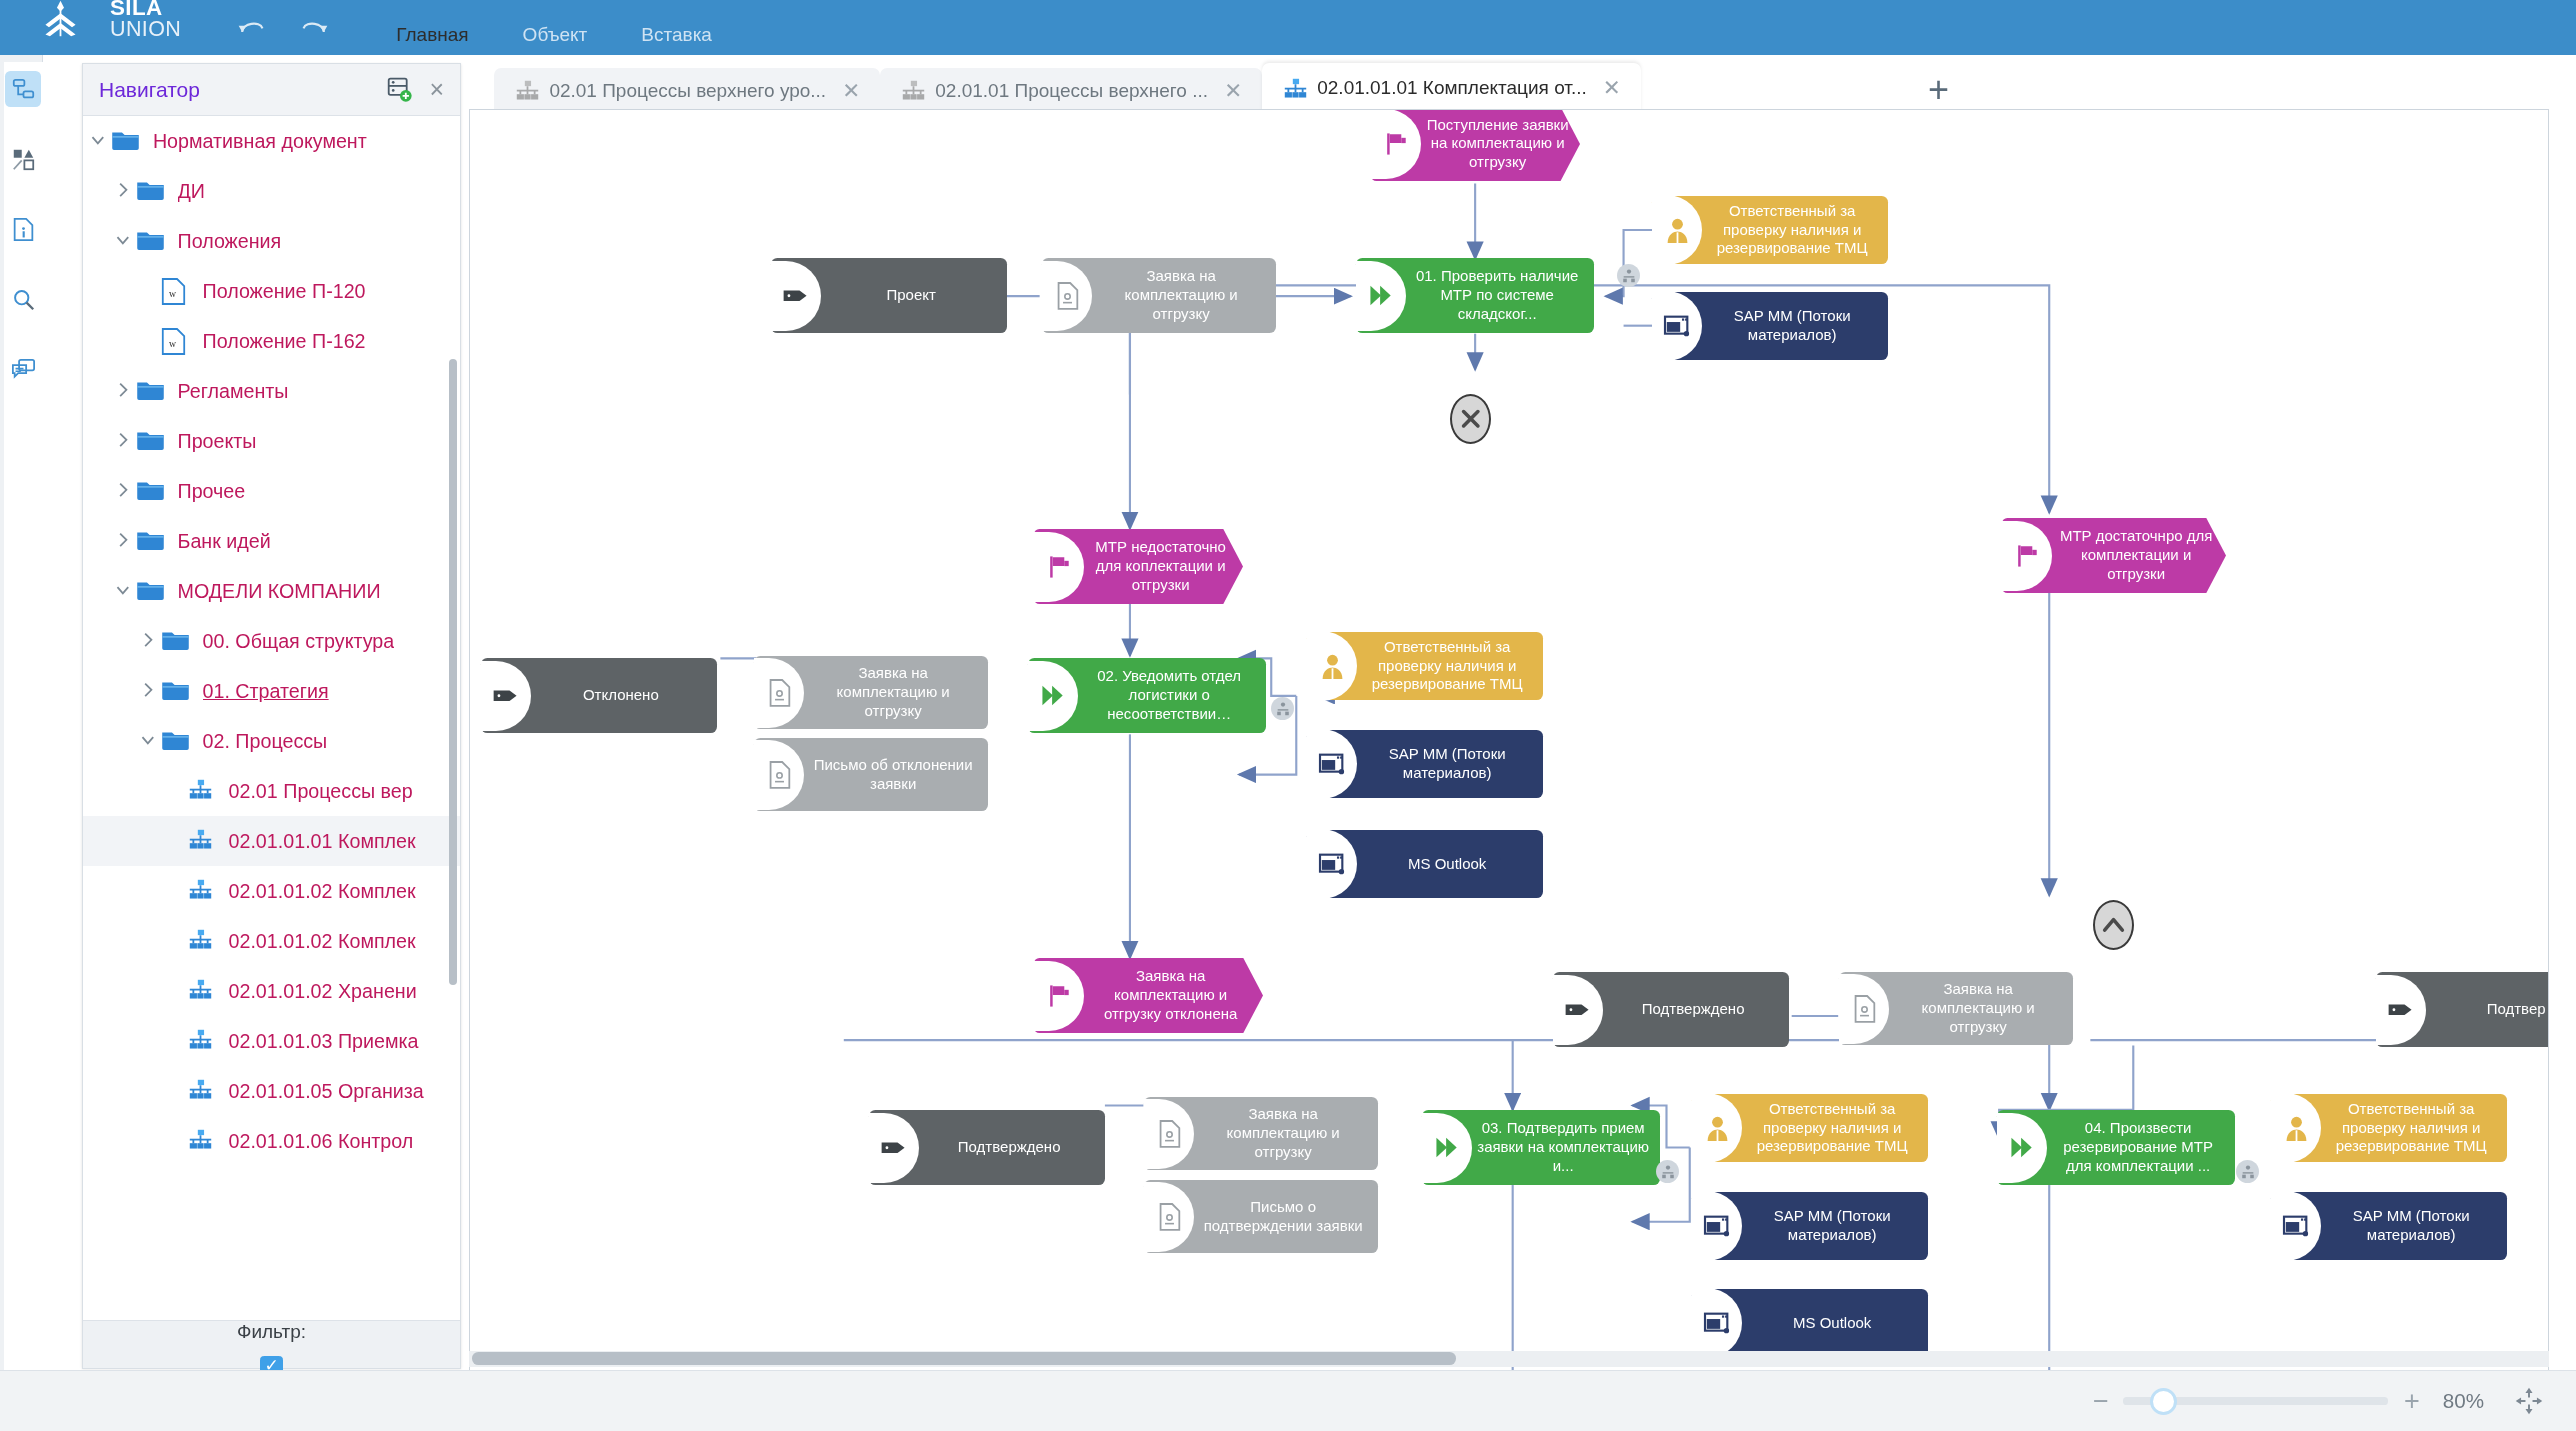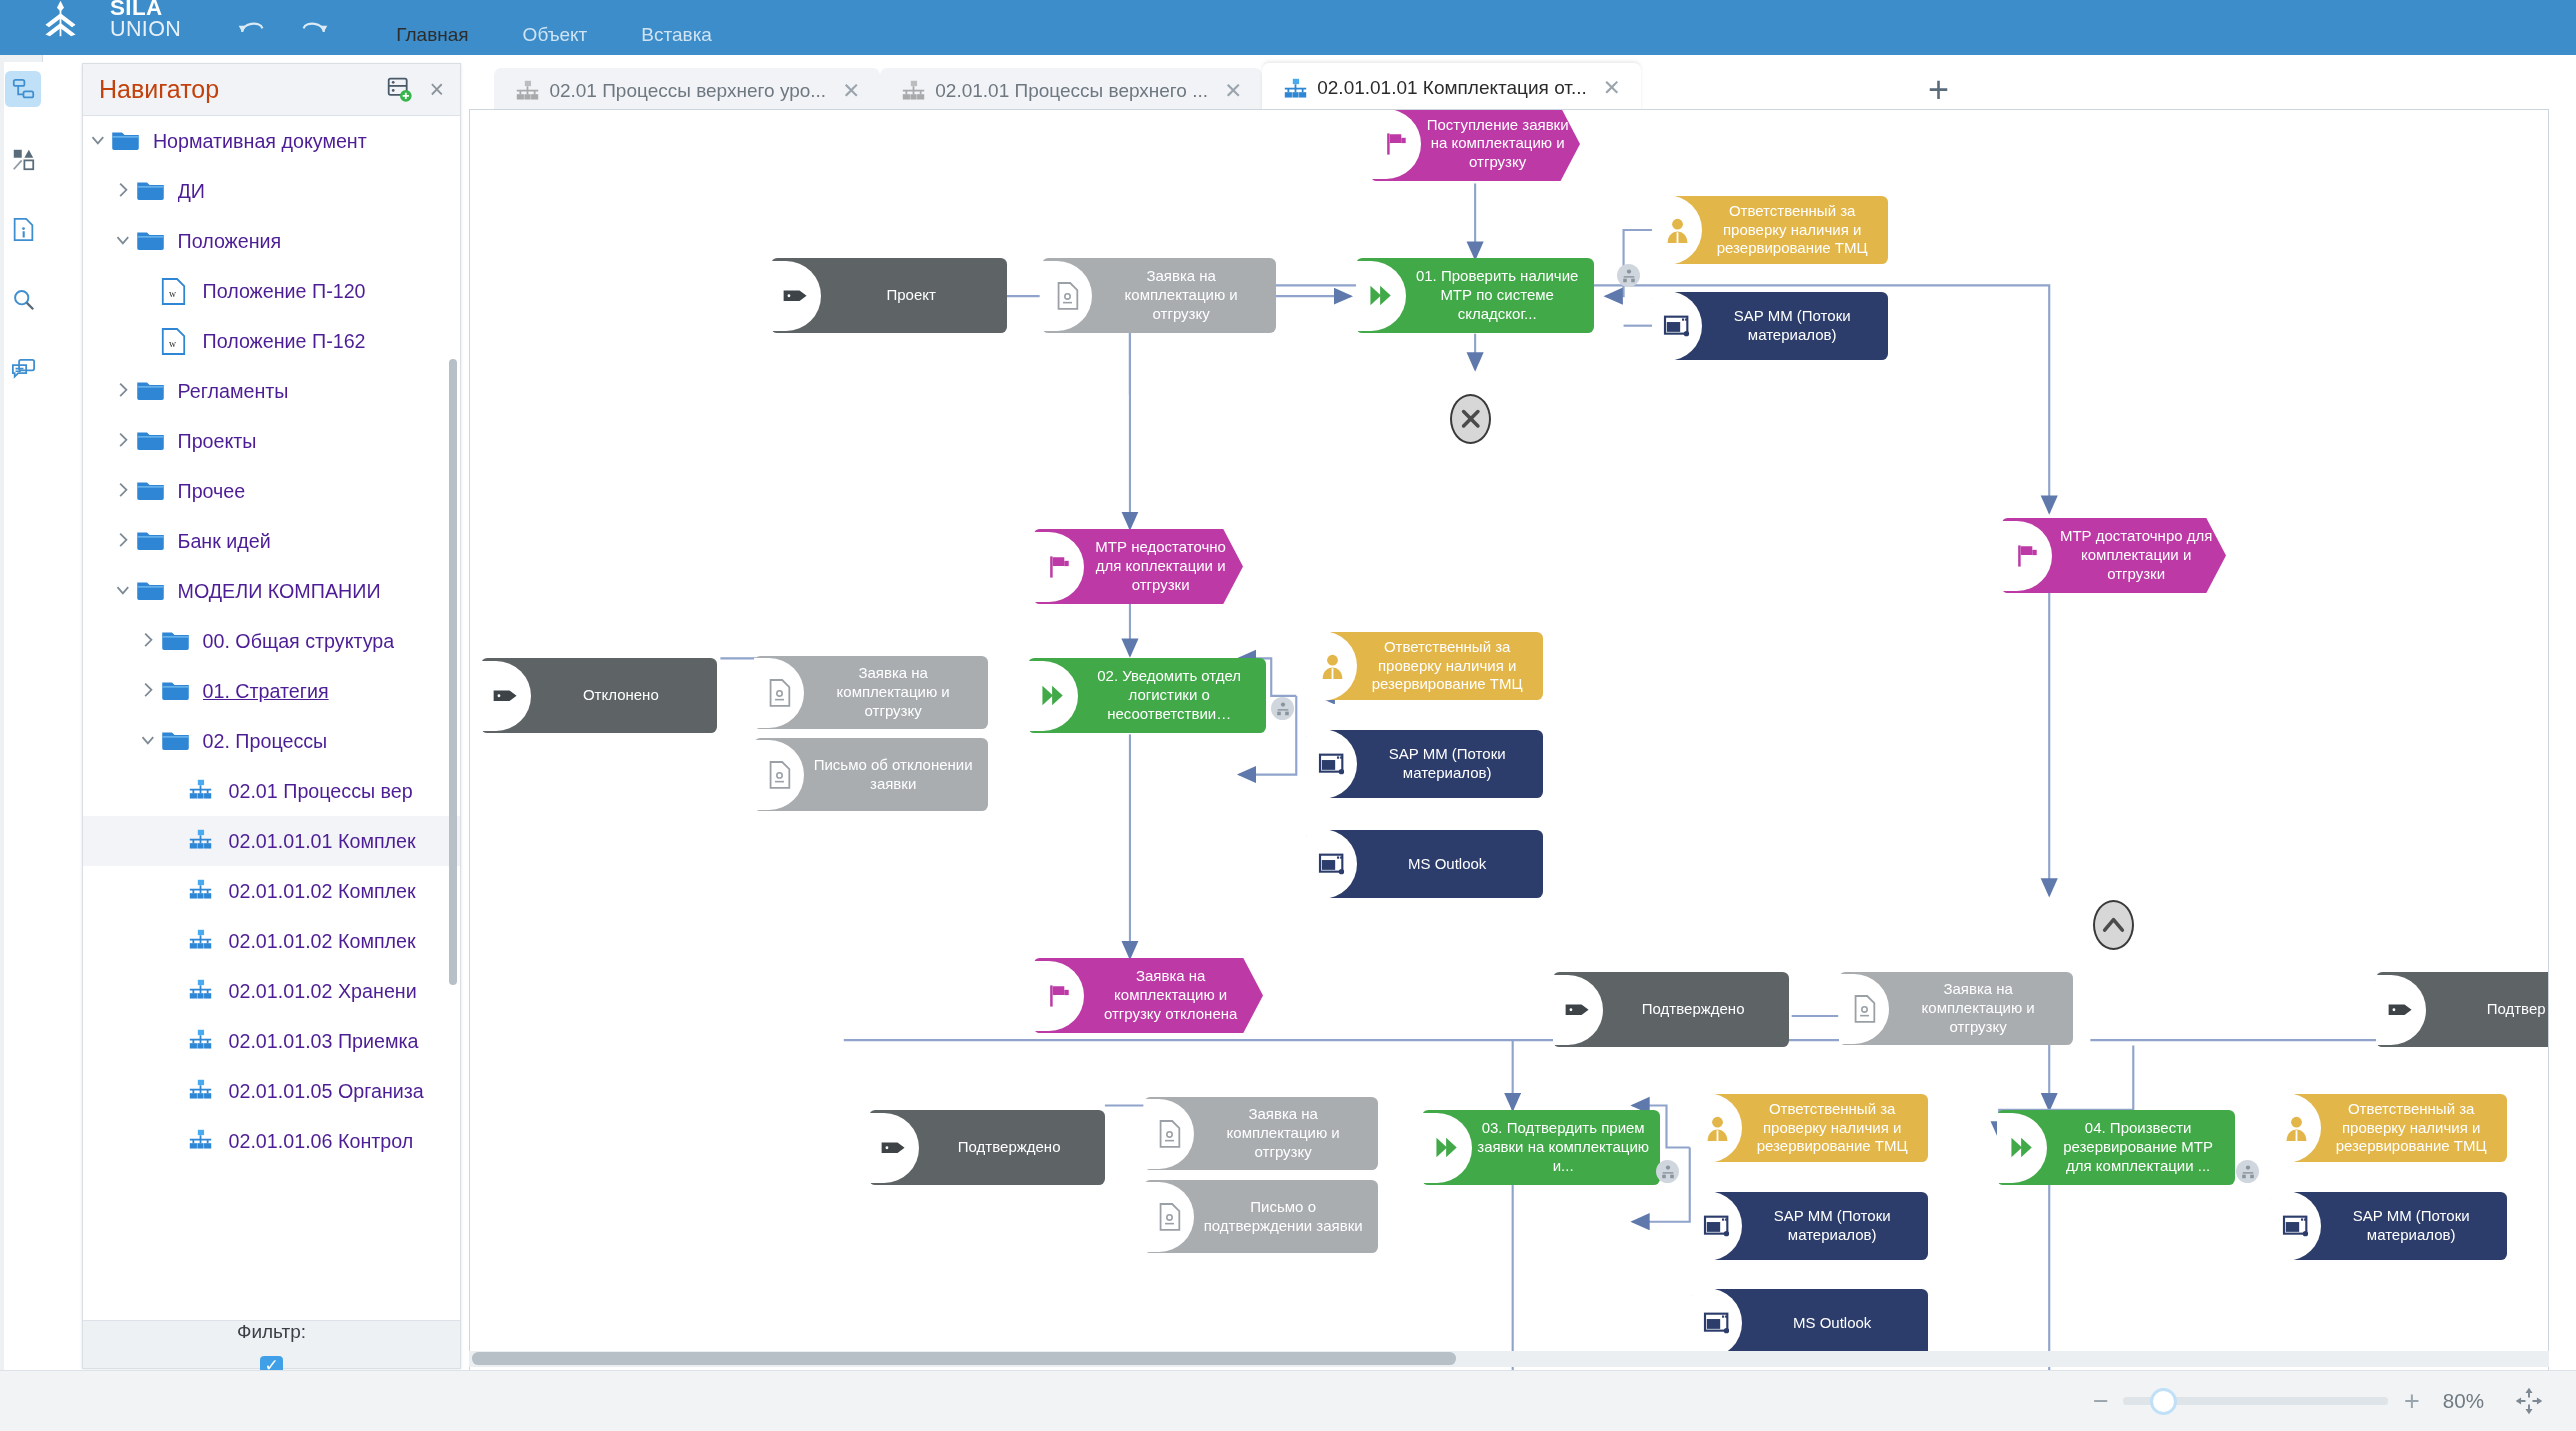--- a/index.html
+++ b/index.html
@@ -61,31 +61,31 @@
   
   .nav-panel {
     position: absolute; top: 63px; left: 82px; width: 379px; height: 1306px;
     background: #ffffff; border: 0.9px solid #d9dfe5;
     box-shadow: 0 0.9px 2.7px rgba(0,0,0,0.12);
   }
   .nav-head {
     height: 52px; background: #f1f3f6; border-bottom: 0.9px solid #dde2e8;
     display: flex; align-items: center; padding: 0 16px;
   }
-  .nav-title { font-size: 25px; color: #c2410c; flex: 1; }
+  .nav-title { font-size: 21px; color: #6d28d9; flex: 1; }
   .nav-head-icn { width: 27px; height: 27px; margin-left: 9px; }
   .nav-close { font-size: 25px; color: #8b949c; margin-left: 16px; line-height: 1; }
 
   .nav-tree {
     position: absolute; top: 52px; left: 0; right: 0; bottom: 48px;
     overflow: hidden;
   }
   .tnode {
     height: 50px; display: flex; align-items: center; white-space: nowrap;
-    font-size: 19.7px; color: #4c1d95;
+    font-size: 19.7px; color: #be185d;
   }
   .tnode.sel { background: #f2f4f7; }
   .chev { width: 23px; height: 23px; flex: none; color: #7d8a95; }
   .chev.blank { visibility: hidden; }
   .ticon { width: 29px; height: 27px; flex: none; margin-right: 12.5px; }
   .tlabel { overflow: hidden; }
 
   .nav-scroll {
     position: absolute; right: 2.7px; top: 295px; width: 8px; height: 626px;
     background: #b7bfc7; border-radius: 4.5px;

